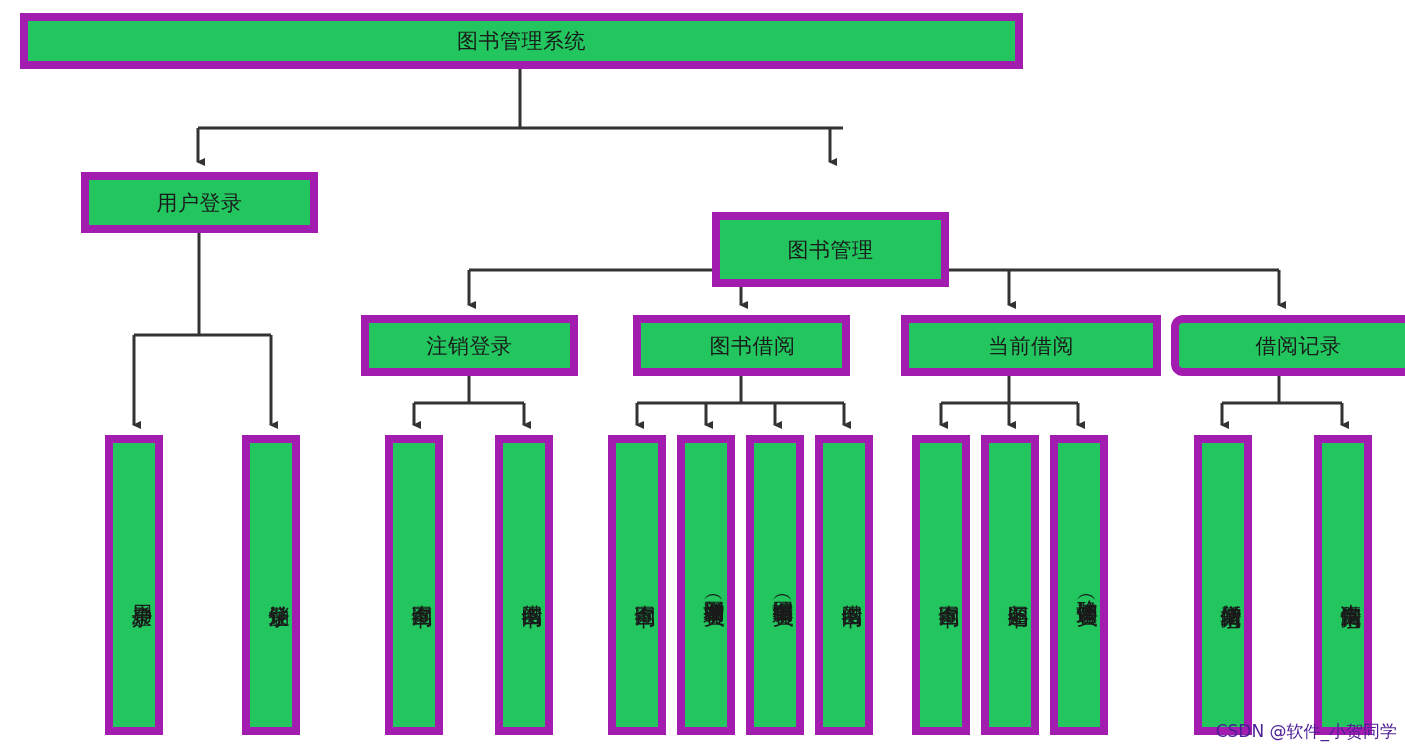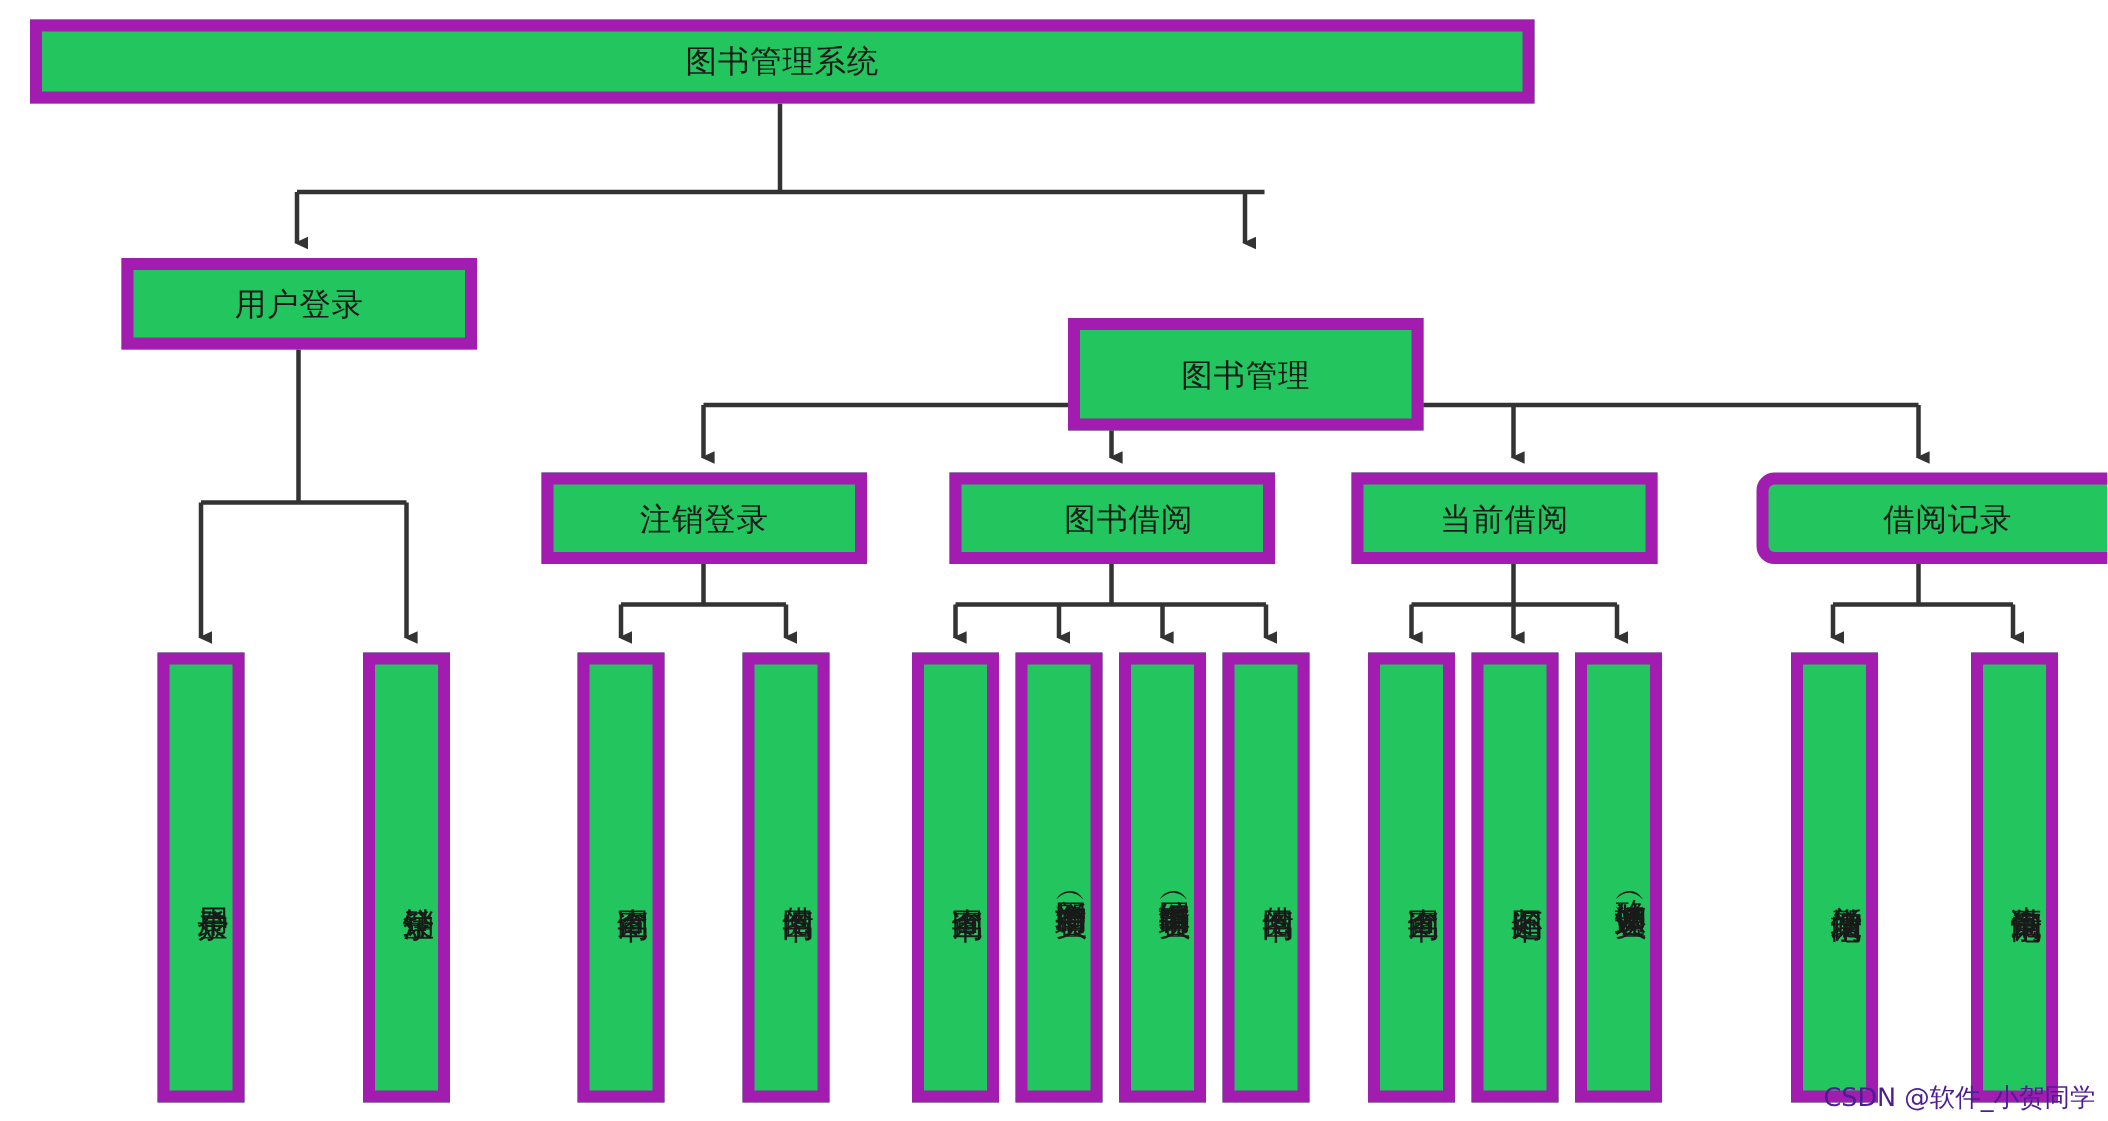--- a/index.html
+++ b/index.html
@@ -120,21 +120,21 @@
     </g>
   </svg>
 
   <div class="node node-h node-root" style="left:20px; top:13px; width:1003px; height:56px;">图书管理系统</div>
 
   <div class="node node-h" style="left:81px; top:172px; width:237px; height:61px;">用户登录</div>
   <div class="node node-h" style="left:712px; top:172px; width:237px; height:75px;margin-top:40px;">图书管理</div>
 
   <div class="node node-h" style="left:361px; top:315px; width:217px; height:61px;">注销登录</div>
   <div class="node node-h" style="left:633px; top:315px; width:217px; height:61px;padding-left:22px;">图书借阅</div>
-  <div class="node node-h" style="left:901px; top:315px; width:204px; height:61px;">当前借阅</div>
+  <div class="node node-h" style="left:901px; top:315px; width:260px; height:61px;">当前借阅</div>
   <div class="node node-h" style="left:1171px; top:315px; width:255px; height:61px;border-radius:12px;">借阅记录</div>
 
   <div class="node node-v" style="left:105px; top:435px; width:58px; height:300px;">用户登录</div>
   <div class="node node-v" style="left:242px; top:435px; width:58px; height:300px;">注销登录</div>
 
   <div class="node node-v" style="left:385px; top:435px; width:58px; height:300px;">查询图书</div>
   <div class="node node-v" style="left:495px; top:435px; width:58px; height:300px;">借阅图书</div>
 
   <div class="node node-v" style="left:608px; top:435px; width:58px; height:300px;">查询图书</div>
   <div class="node node-v" style="left:677px; top:435px; width:58px; height:300px; padding-top:4px;">新增图书（管理员）</div>

